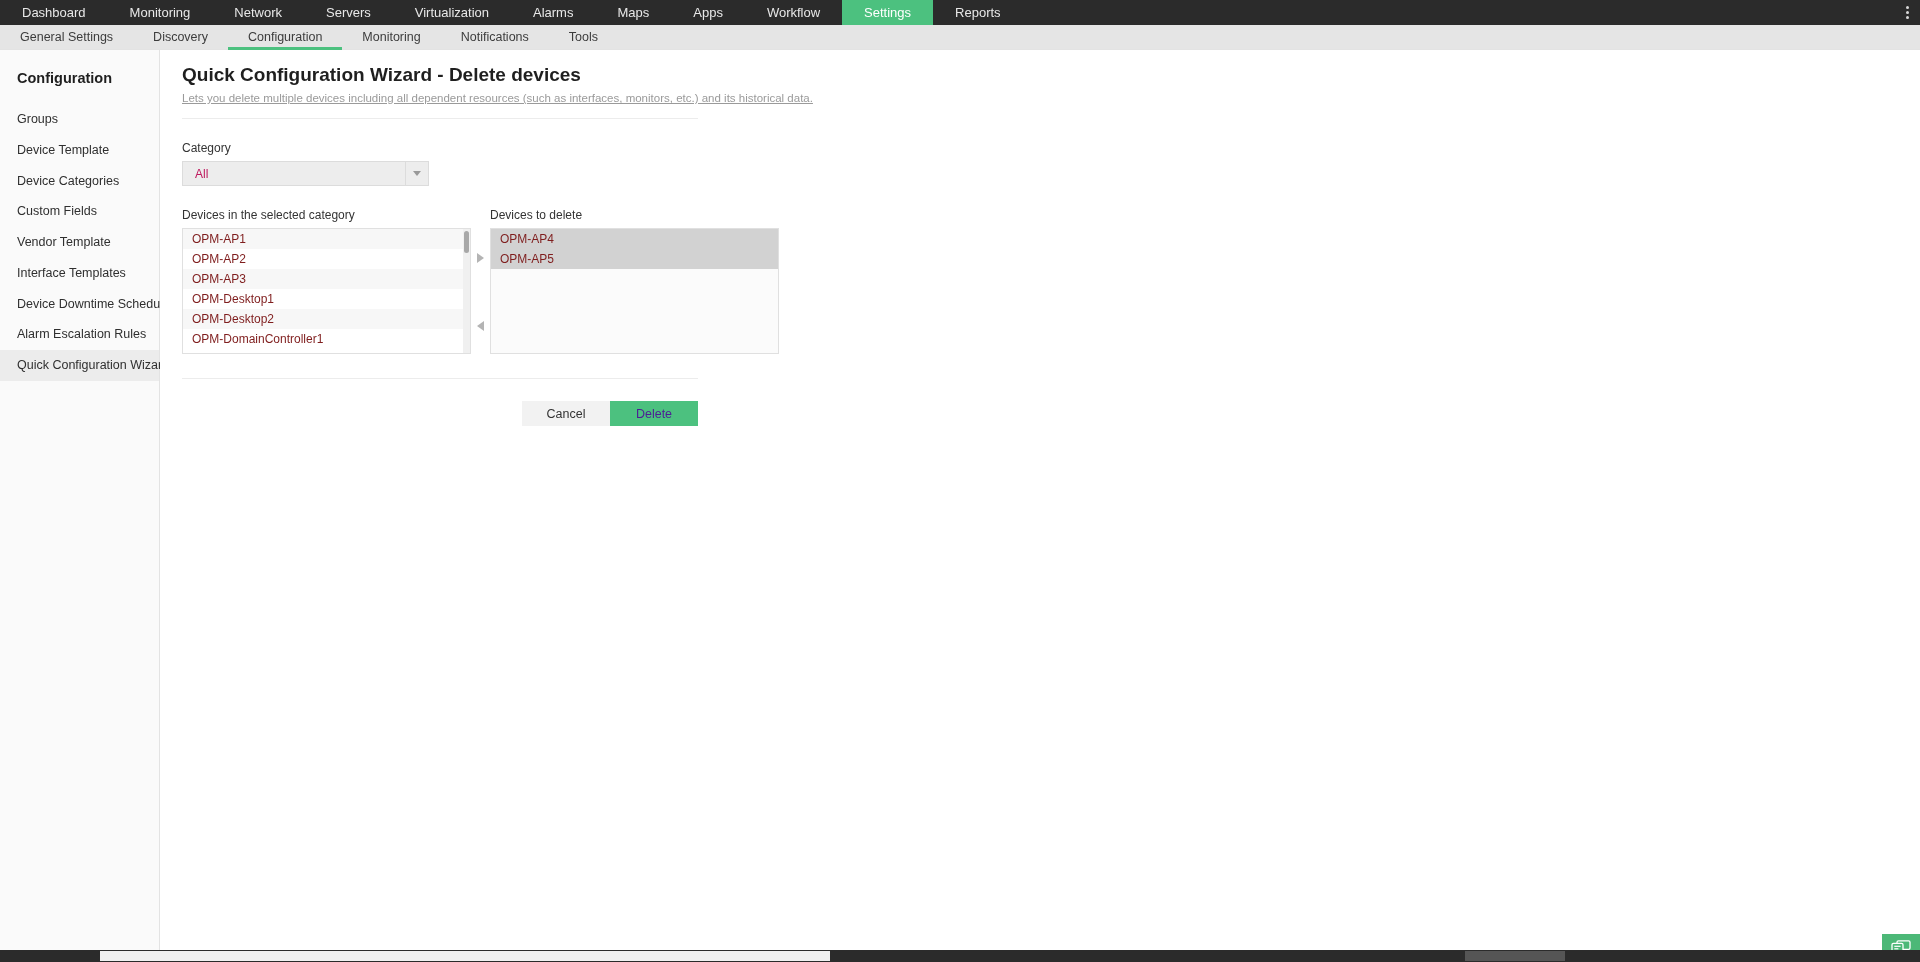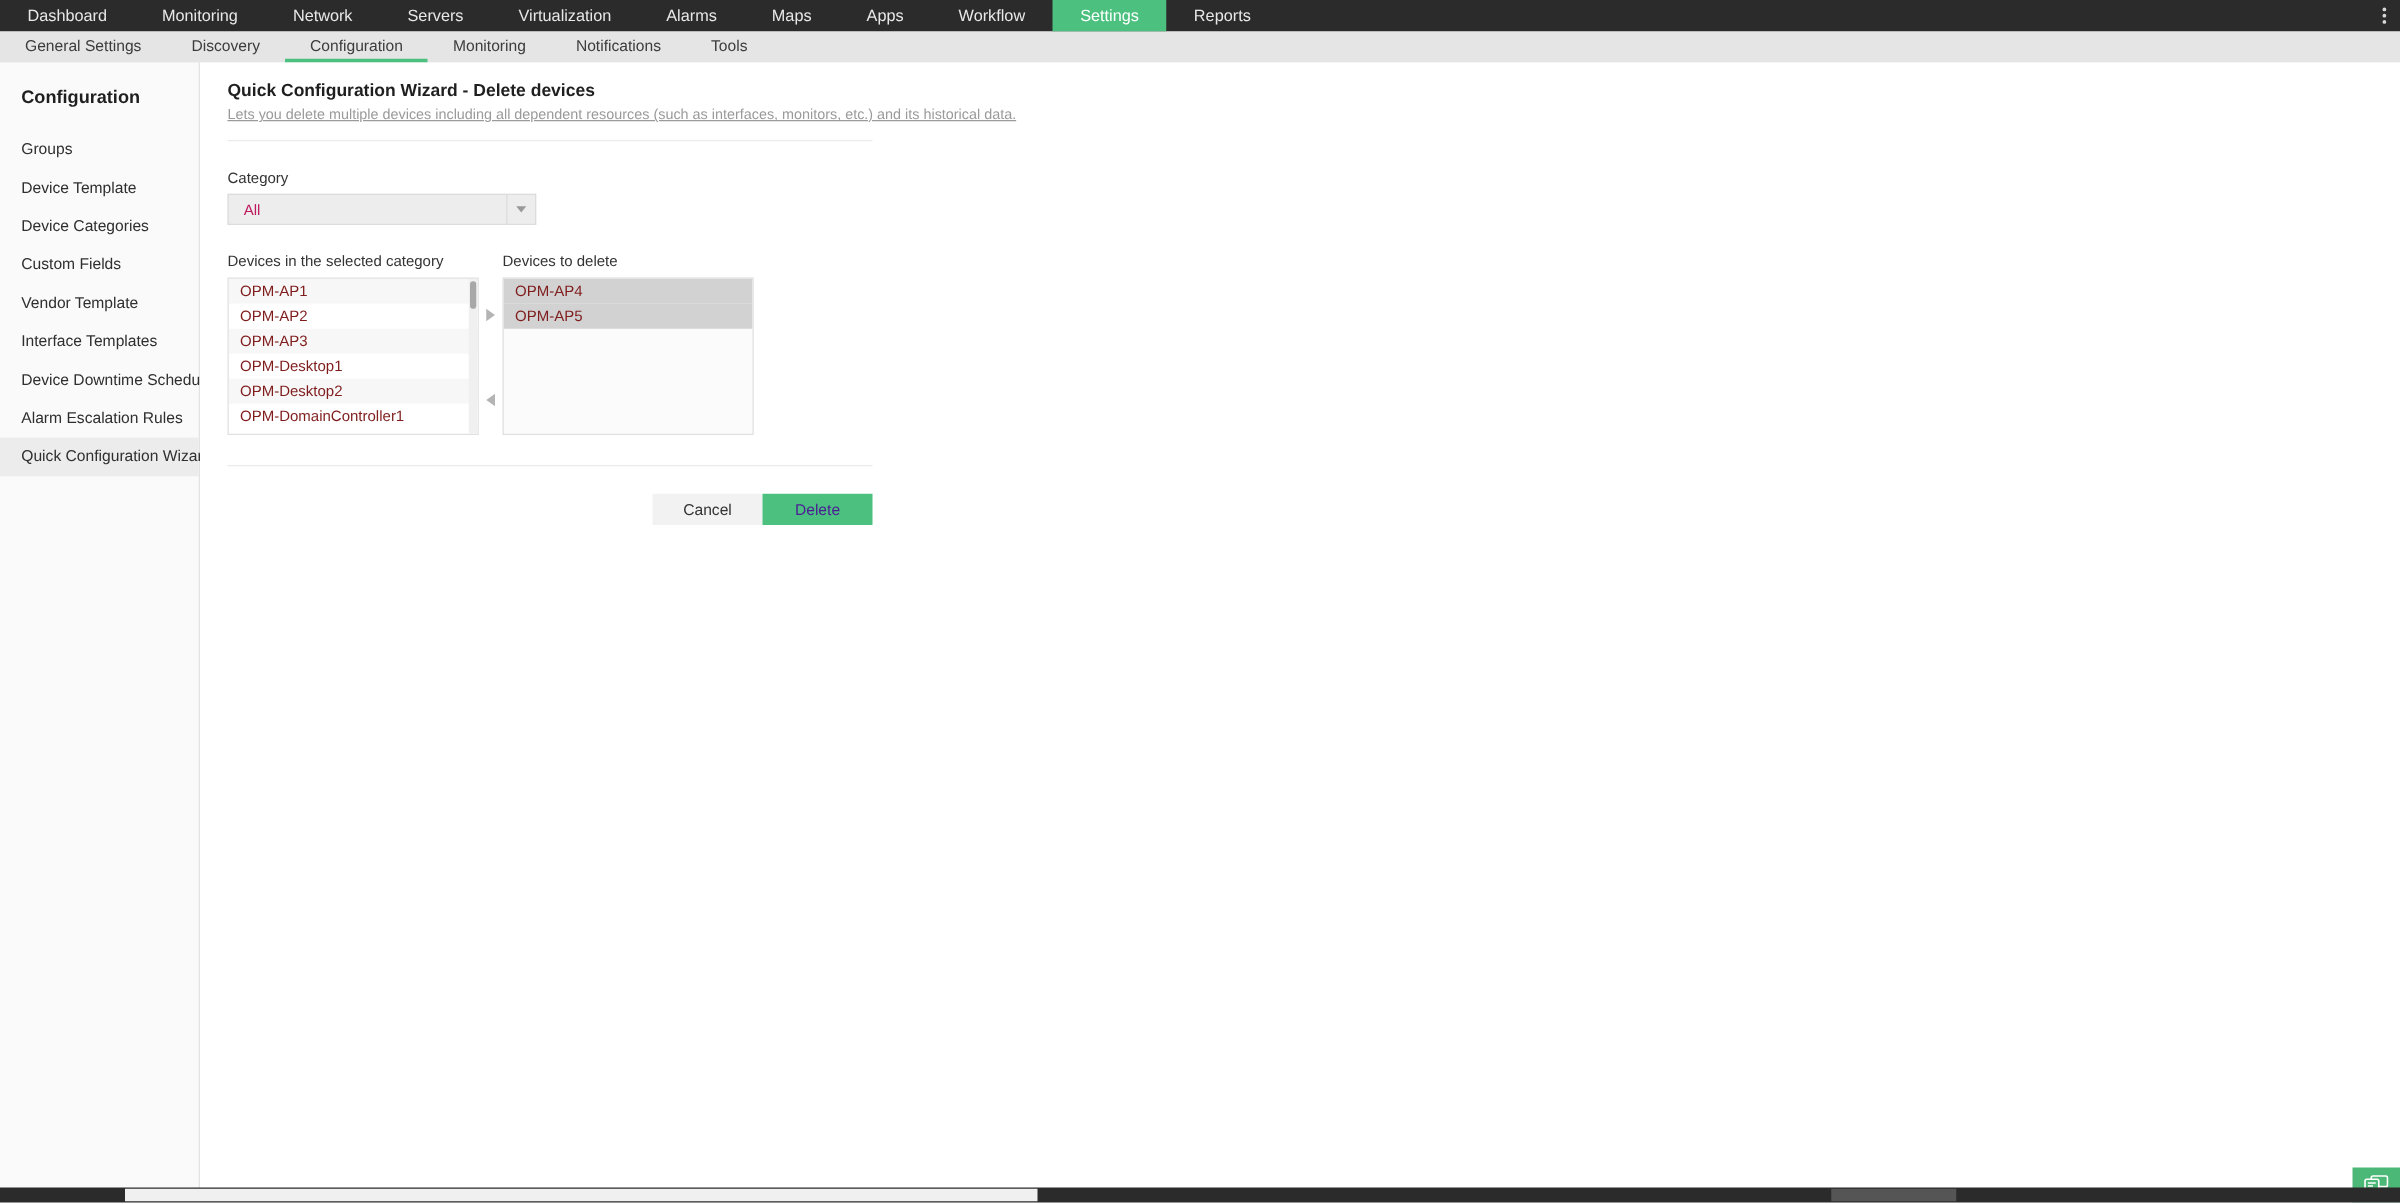--- a/index.html
+++ b/index.html
@@ -81,21 +81,21 @@
     color: #2f2f2f;
     padding: 6px 0 6px 17px;
     cursor: pointer;
     line-height: 1.5;
     white-space: nowrap;
   }
   .sidebar-item.active { background: #ececec; }
 
   .content { flex: 1; background: #ffffff; padding: 14px 0 0 22px; position: relative; }
 
-  .page-title { font-size: 14px; font-weight: bold; color: #1f1f1f; }
+  .page-title { font-size: 19px; font-weight: bold; color: #1f1f1f; }
   .page-sub { font-size: 11.5px; color: #9a9a9a; margin-top: 6px; text-decoration: underline; }
 
   .divider { height: 1px; background: #ececec; margin: 14px 0 0 0; width: 516px; }
 
   .field-label { font-size: 12px; color: #333; margin: 22px 0 6px 0; }
 
   .select-box {
     width: 247px; height: 25px;
     background: #ededed;
     border: 1px solid #dcdcdc;
@@ -111,21 +111,21 @@
   }
   .caret-down {
     width: 0; height: 0;
     border-left: 4.5px solid transparent;
     border-right: 4.5px solid transparent;
     border-top: 5px solid #999;
   }
 
   
   .dual-wrap { margin-top: 22px; display: flex; align-items: flex-start; }
-  .list-col { width: 201px; }
+  .list-col { width: 289px; }
   .list-head { font-size: 12px; color: #333; margin-bottom: 6px; }
   .listbox {
     height: 126px;
     border: 1px solid #e0e0e0;
     background: #ffffff;
     position: relative;
     overflow: hidden;
   }
   .listbox.right { background: #fbfbfb; }
   .list-item {

